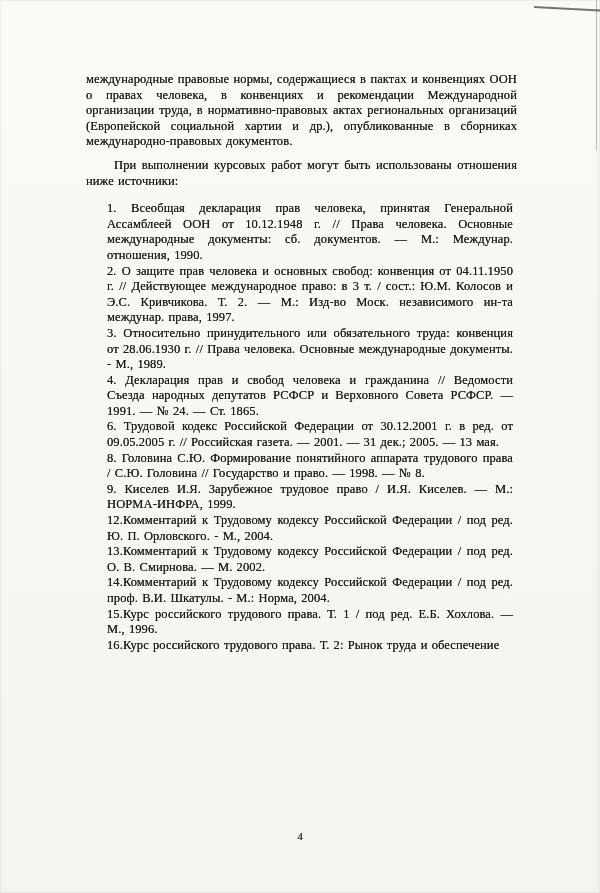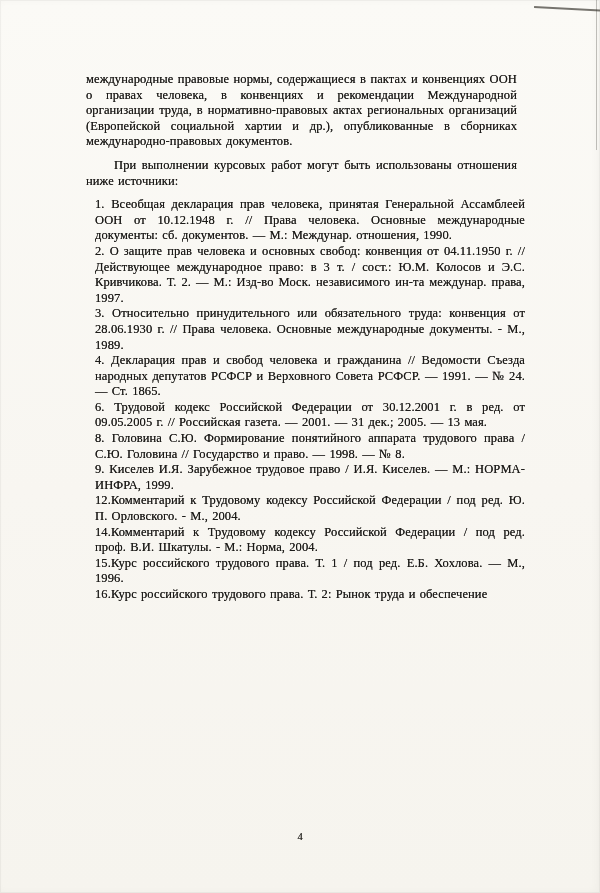--- a/index.html
+++ b/index.html
@@ -52,21 +52,21 @@
     word-spacing: 1px;
     text-shadow: 0 0 0.35px rgba(20, 18, 15, 0.8);
   }
   .para {
     margin: 8px;
   }
   .para.indent {
     text-indent: 28px;
   }
   .list {
-    margin: 0;
+    margin: 12px;
   }
   .item {
     margin: 0 0 0 17px;
     text-align: justify;
   }
   .item .num {
     white-space: nowrap;
   }
   .page-number {
     position: absolute;
@@ -92,20 +92,21 @@
 
     <div class="list">
       <div class="item"><span class="num">1.</span> <span>Всеобщая декларация прав человека, принятая Генеральной Ассамблеей ООН от 10.12.1948 г. // Права человека. Основные международные документы: сб. документов. — М.: Междунар. отношения, 1990.</span></div>
       <div class="item"><span class="num">2.</span> <span>О защите прав человека и основных свобод: конвенция от 04.11.1950 г. // Действующее международное право: в 3 т. / сост.: Ю.М. Колосов и Э.С. Кривчикова. Т. 2. — М.: Изд-во Моск. независимого ин-та междунар. права, 1997.</span></div>
       <div class="item"><span class="num">3.</span> <span>Относительно принудительного или обязательного труда: конвенция от 28.06.1930 г. // Права человека. Основные международные документы. - М., 1989.</span></div>
       <div class="item"><span class="num">4.</span> <span>Декларация прав и свобод человека и гражданина // Ведомости Съезда народных депутатов РСФСР и Верховного Совета РСФСР. — 1991. — № 24. — Ст. 1865.</span></div>
       <div class="item"><span class="num">6.</span> <span>Трудовой кодекс Российской Федерации от 30.12.2001 г. в ред. от 09.05.2005 г. // Российская газета. — 2001. — 31 дек.; 2005. — 13 мая.</span></div>
       <div class="item"><span class="num">8.</span> <span>Головина С.Ю. Формирование понятийного аппарата трудового права / С.Ю. Головина // Государство и право. — 1998. — № 8.</span></div>
       <div class="item"><span class="num">9.</span> <span>Киселев И.Я. Зарубежное трудовое право / И.Я. Киселев. — М.: НОРМА-ИНФРА, 1999.</span></div>
       <div class="item"><span class="num">12.</span><span>Комментарий к Трудовому кодексу Российской Федерации / под ред. Ю. П. Орловского. - М., 2004.</span></div>
+      <div class="item"><span class="num">13.</span><span>Комментарий к Трудовому кодексу Российской Федерации / под ред. О. В. Смирнова. — М. 2002.</span></div>
       <div class="item"><span class="num">14.</span><span>Комментарий к Трудовому кодексу Российской Федерации / под ред. проф. В.И. Шкатулы. - М.: Норма, 2004.</span></div>
       <div class="item"><span class="num">15.</span><span>Курс российского трудового права. Т. 1 / под ред. Е.Б. Хохлова. — М., 1996.</span></div>
       <div class="item"><span class="num">16.</span><span>Курс российского трудового права. Т. 2: Рынок труда и обеспечение</span></div>
     </div>
   </div>
 
   <div class="page-number">4</div>
 </div>
 
 </body></html>

